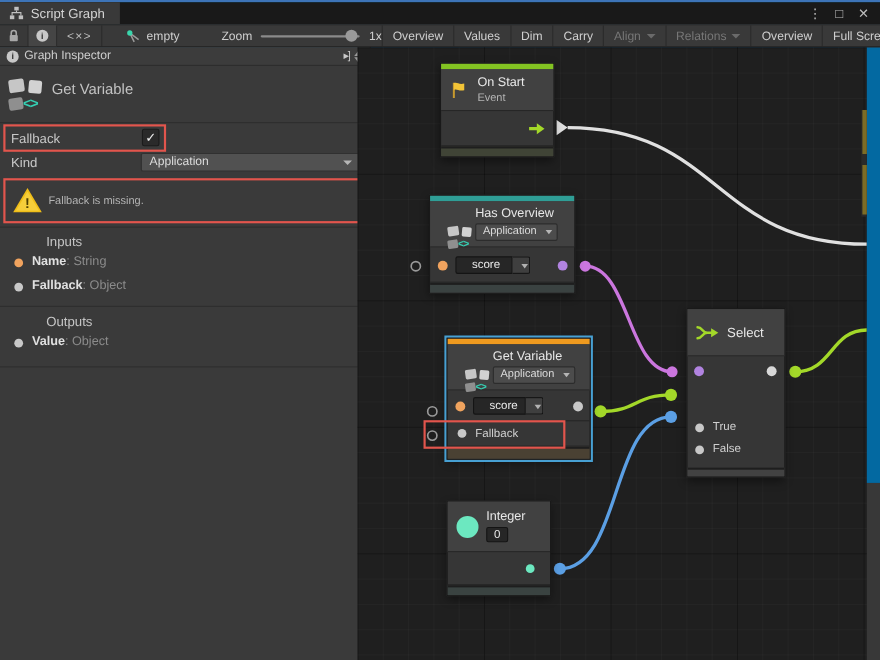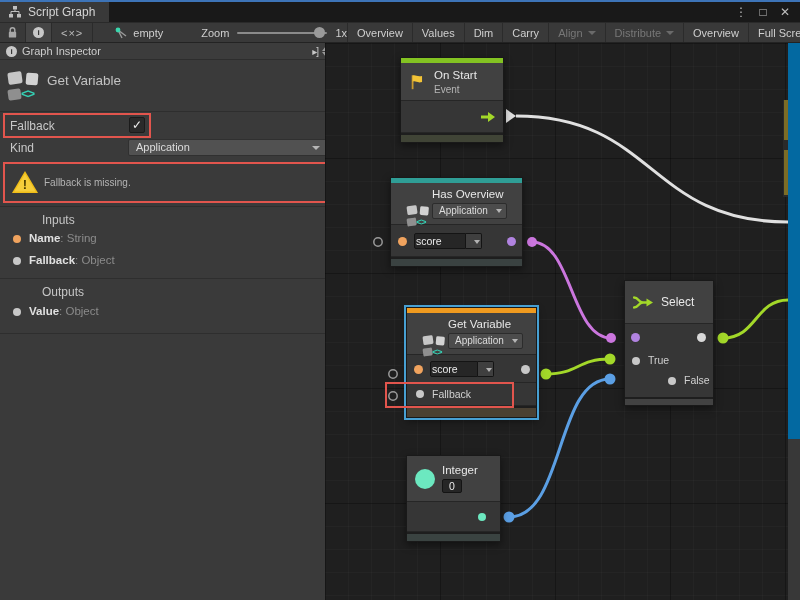--- a/index.html
+++ b/index.html
@@ -81,21 +81,21 @@
   .node-title { color:#e8e8e8; font-size:11.5px; }
   .node-sub { color:#b5b5b5; font-size:10px; }
   .hdr-col { display:flex; flex-direction:column; gap:3px; }
   .unit-dropdown { position:relative; background:#4c4c4c; border:1px solid #2c2c2c; border-radius:2px; color:#dcdcdc; font-size:10px;
     padding:1px 18px 2px 6px; white-space:nowrap; }
   .unit-dropdown .caret { position:absolute; right:4px; top:5px; border-left-width:3.5px; border-right-width:3.5px; border-top-width:4px; color:#cfcfcf; }
   .node-row { position:relative; border-bottom:1px solid #262626; }
   .node-footer { height:9px; border-top:2px solid #1e1e1e; background:#424242; }
   .port { position:absolute; border-radius:50%; width:9px; height:9px; }
   .field { position:absolute; display:flex; }
-  .field .fbox { background:#262626; border:1px solid #141414; border-radius:2px 0 0 2px; color:#eaeaea; font-size:10.5px; padding:1px 1px; }
+  .field .fbox { background:#262626; border:1px solid #141414; border-radius:2px 0 0 2px; color:#eaeaea; font-size:10.5px; padding:1px 14px; }
   .field .fdrop { position:relative; width:16px; background:#3f3f3f; border:1px solid #141414; border-left:none; border-radius:0 2px 2px 0; }
   .field .fdrop .caret { position:absolute; left:3px; top:6px; border-left-width:3.5px; border-right-width:3.5px; border-top-width:4px; color:#cfcfcf; }
   .row-label-node { position:absolute; color:#d0d0d0; font-size:10.5px; }
 
   .mint-circle { width:20px; height:20px; border-radius:50%; background:#6ce8c0; }
   .int-field { background:#262626; border:1px solid #141414; border-radius:2px; color:#eaeaea; font-size:10.5px; padding:0 6px; width:min-content; }
 
   .sliver { position:absolute; right:0; top:57px; width:5px; height:97px; background:#2a2a2a; z-index:2; }
   .sliver .seg { position:absolute; left:1px; width:4px; background:#7c6c26; }
 
@@ -166,21 +166,21 @@
           <span>Dim</span>
         </div>
       <div class="tbtn">
           <span>Carry</span>
         </div>
       <div class="tbtn disabled">
           <span>Align</span>
           <span class="caret"></span>
         </div>
       <div class="tbtn disabled">
-          <span>Distribute</span>
+          <span>Relations</span>
           <span class="caret"></span>
         </div>
       <div class="tbtn">
           <span>Overview</span>
         </div>
       <div class="tbtn">
           <span>Full Screen</span>
         </div>
     </div>
   </div>
@@ -366,25 +366,25 @@
         <svg width="21" height="15" viewBox="0 0 21 15">
           <path d="M1,2.5 C6,2.5 5,7.5 10,7.5 M1,12.5 C6,12.5 5,7.5 10,7.5 M10,7.5 L14,7.5" stroke="#a3d829" stroke-width="2.4" fill="none" stroke-linecap="round"></path>
           <polygon points="13.5,3.5 20,7.5 13.5,11.5" fill="#a3d829"></polygon>
         </svg>
         <span class="node-title" style="font-size:12px;">Select</span>
       </div>
       <div class="node-row" style="height:27px; border-bottom:none;">
         <span class="port" style="left:6px; top:9px; background:#b183e0;"></span>
         <span class="port" style="right:7px; top:9px; background:#d8d8d8;"></span>
       </div>
-      <div class="node-row" style="height:20px; border-bottom:none;">
+      <div class="node-row" style="height:20px; border-bottom:none;margin-top:28px;">
         <span class="port" style="left:7px; top:6px; width:8px; height:8px; background:#c8c8c8;"></span>
         <span class="row-label-node" style="left:23px; top:3px;">True</span>
       </div>
-      <div class="node-row" style="height:26px; border-bottom:none;margin-left:36px;">
+      <div class="node-row" style="height:26px; border-bottom:none;">
         <span class="port" style="left:7px; top:6px; width:8px; height:8px; background:#c8c8c8;"></span>
         <span class="row-label-node" style="left:23px; top:3px;">False</span>
       </div>
       <div class="node-footer" style="height:8px;"></div>
     </div>
 
     <div class="node" style="left:81px; top:412px; width:95px;">
       <div class="node-header" style="height:46px;">
         <span class="mint-circle"></span>
         <span class="hdr-col">

